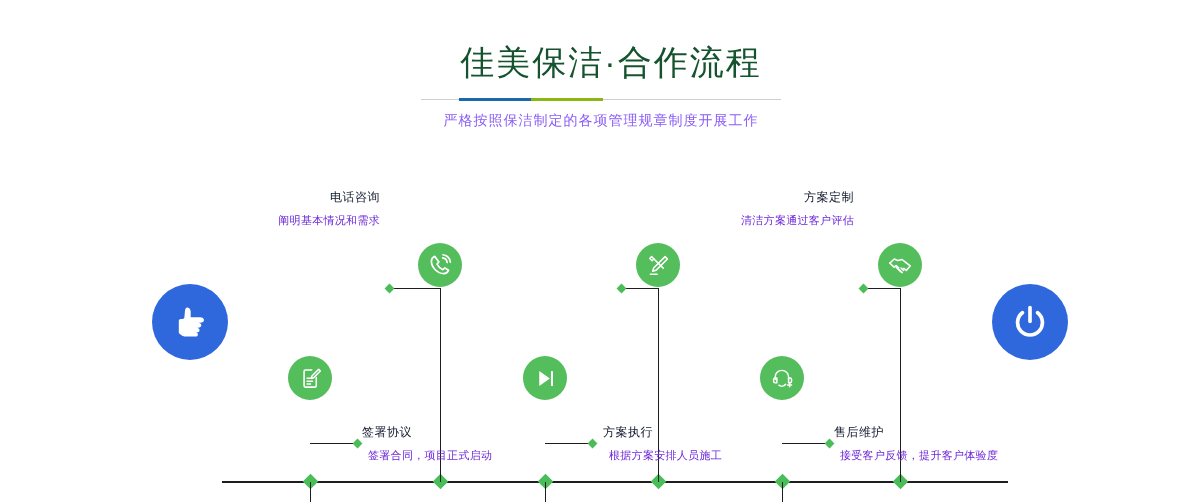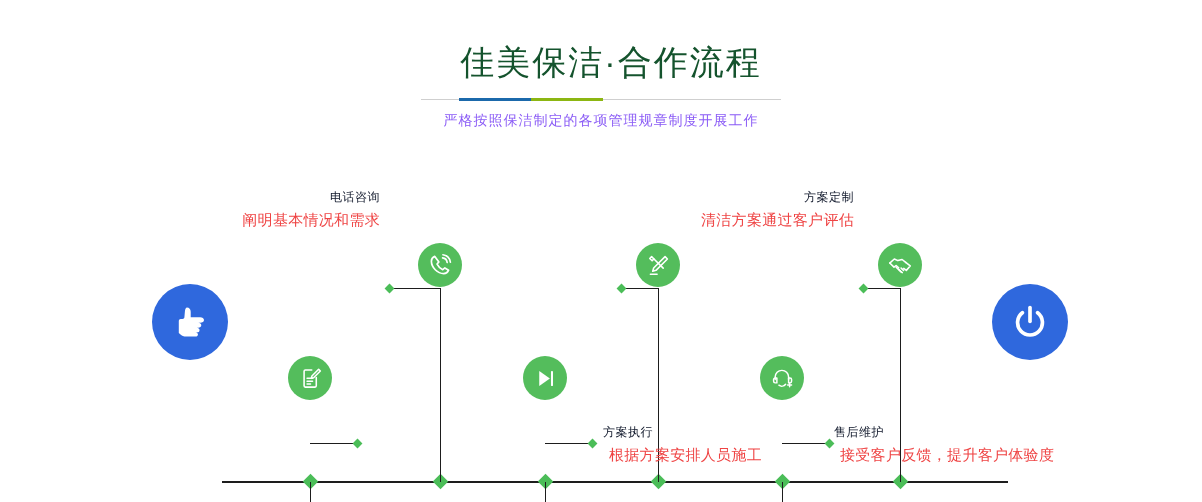--- a/index.html
+++ b/index.html
@@ -54,21 +54,21 @@
   }
   .node svg{display:block;}
 
   .elbow-h{position:absolute;height:1.4px;background:#1d1d1d;}
   .bullet{
     position:absolute;width:7px;height:7px;background:#4bbd58;transform:rotate(45deg);
   }
 
   .label{position:absolute;white-space:nowrap;}
   .label .lt{font-size:12px;color:#0f172a;line-height:20px;letter-spacing:.5px;}
-  .label .ld{font-size:15px;color:#ef4444;line-height:18px;letter-spacing:.3px;margin-top:4px;}
+  .label .ld{font-size:11px;color:#6d28d9;line-height:18px;letter-spacing:.3px;margin-top:4px;}
   .label.right-al{text-align:right;}
   .label.left-al{text-align:left;}
 </style>
 </head>
 <body>
 
 <div id="root">
 
   <div class="header">
     <div class="title">佳美保洁·合作流程</div>
@@ -126,20 +126,24 @@
     <div class="node" style="left:288px;top:196px;">
       <span>
         <svg width="25" height="25" viewBox="0 0 32 32" fill="none" stroke="#ffffff" stroke-width="2" stroke-linecap="round" stroke-linejoin="round">
           <path d="M23.4 14.6 V25.4 a1.6 1.6 0 0 1-1.6 1.6 H9.4 a1.6 1.6 0 0 1-1.6-1.6 V6.6 A1.6 1.6 0 0 1 9.4 5 h8.2"></path>
           <path d="M11.6 15.6 h7"></path>
           <path d="M11.6 19.4 h7"></path>
           <path d="M11.6 23 h4.4"></path>
           <path d="M26.4 4.2 l2.2 2.2 -8.6 8.6 -3 .8 .8-3 z"></path>
         </svg>
       </span>
+    </div>
+    <div class="label left-al" style="left:362px;top:262px;width:330px;">
+      <div class="lt">签署协议</div>
+      <div class="ld" style="margin-left:6px;">签署合同，项目正式启动</div>
     </div>
 
     <div class="diamond" style="left:653px;top:316px;"></div>
     <div class="stem" style="left:658px;top:128px;height:194px;"></div>
     <div class="elbow-h" style="left:622px;top:128px;width:37px;"></div>
     <div class="bullet" style="left:618px;top:125px;"></div>
     <div class="node" style="left:636px;top:83px;">
       <span>
         <svg width="25" height="25" viewBox="0 0 32 32" fill="none" stroke="#ffffff" stroke-width="2" stroke-linecap="round" stroke-linejoin="round">
           <path d="M24.4 4.6 l3 3 -14.6 14.6 -4.2 1.2 1.2-4.2 z"></path>

